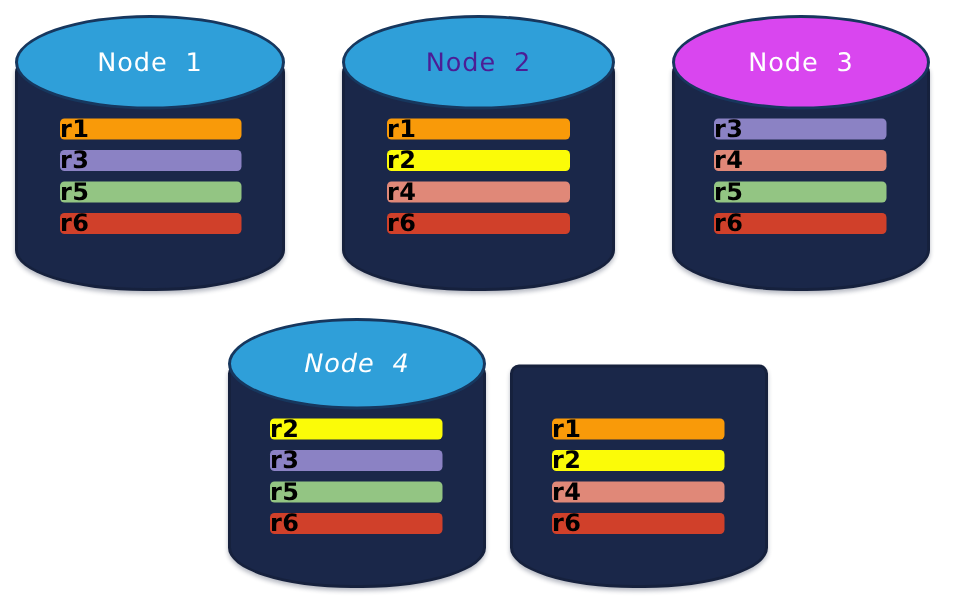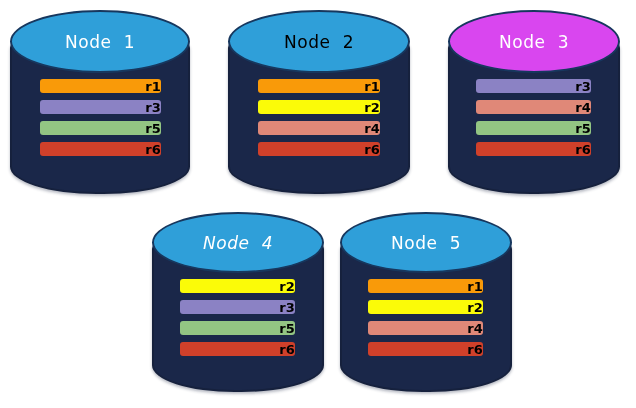--- a/index.html
+++ b/index.html
@@ -73,23 +73,23 @@
     display: flex;
     flex-direction: column;
     justify-content: flex-start;
   }
 
   .region-bar {
     box-sizing: border-box;
     border-radius: 3px;
     display: flex;
     align-items: center;
-    justify-content: flex-end;
+    justify-content: flex-start;
     color: #000000;
-    font-size: 13px;
+    font-size: 16px;
     font-weight: bold;
     line-height: 1;
     letter-spacing: 0.2px;
   }
 </style>
 </head>
 <body>
 
 <div id="diagram">
     <div class="node" style="left: 10px; top: 10px; width: 180px; height: 184px;">
@@ -108,21 +108,21 @@
           <span style="color: rgb(0, 0, 0);">r5</span>
         </div>
         <div class="region-bar" style="height: 14px; background: rgb(208, 64, 42);">
           <span style="color: rgb(0, 0, 0);">r6</span>
         </div>
       </div>
     </div>
     <div class="node" style="left: 228px; top: 10px; width: 182px; height: 184px;">
       <div class="node-body" style="top: 32px; height: 152px; background: rgb(26, 39, 73); border-color: rgb(22, 33, 61);"></div>
       <div class="node-cap" style="top: 0px; height: 63px; background: rgb(47, 159, 217); border-color: rgb(23, 55, 94);">
-        <div class="node-title" style="color: #000000;">Node  2</div>
+        <div class="node-title" style="color: #4c1d95;">Node  2</div>
       </div>
       <div class="regions" style="left: 30px; width: 122px; top: 69px; height: 78px; gap: 7px;">
         <div class="region-bar" style="height: 14px; background: rgb(249, 154, 9);">
           <span style="color: rgb(0, 0, 0);">r1</span>
         </div>
         <div class="region-bar" style="height: 14px; background: rgb(251, 251, 8);">
           <span style="color: rgb(0, 0, 0);">r2</span>
         </div>
         <div class="region-bar" style="height: 14px; background: rgb(224, 136, 120);">
           <span style="color: rgb(0, 0, 0);">r4</span>
@@ -167,23 +167,20 @@
         <div class="region-bar" style="height: 14px; background: rgb(147, 197, 131);">
           <span style="color: rgb(0, 0, 0);">r5</span>
         </div>
         <div class="region-bar" style="height: 14px; background: rgb(208, 64, 42);">
           <span style="color: rgb(0, 0, 0);">r6</span>
         </div>
       </div>
     </div>
     <div class="node" style="left: 340px; top: 212px; width: 172px; height: 180px;">
       <div class="node-body" style="top: 31px; height: 149px; background: rgb(26, 39, 73); border-color: rgb(22, 33, 61);"></div>
-      <div class="node-cap" style="top: 0px; height: 61px; background: rgb(47, 159, 217); border-color: rgb(23, 55, 94);">
-        <div class="node-title" style="color: rgb(255, 255, 255);">Node  5</div>
-      </div>
       <div class="regions" style="left: 28px; width: 115px; top: 67px; height: 77px; gap: 7px;">
         <div class="region-bar" style="height: 14px; background: rgb(249, 154, 9);">
           <span style="color: rgb(0, 0, 0);">r1</span>
         </div>
         <div class="region-bar" style="height: 14px; background: rgb(251, 251, 8);">
           <span style="color: rgb(0, 0, 0);">r2</span>
         </div>
         <div class="region-bar" style="height: 14px; background: rgb(224, 136, 120);">
           <span style="color: rgb(0, 0, 0);">r4</span>
         </div>

